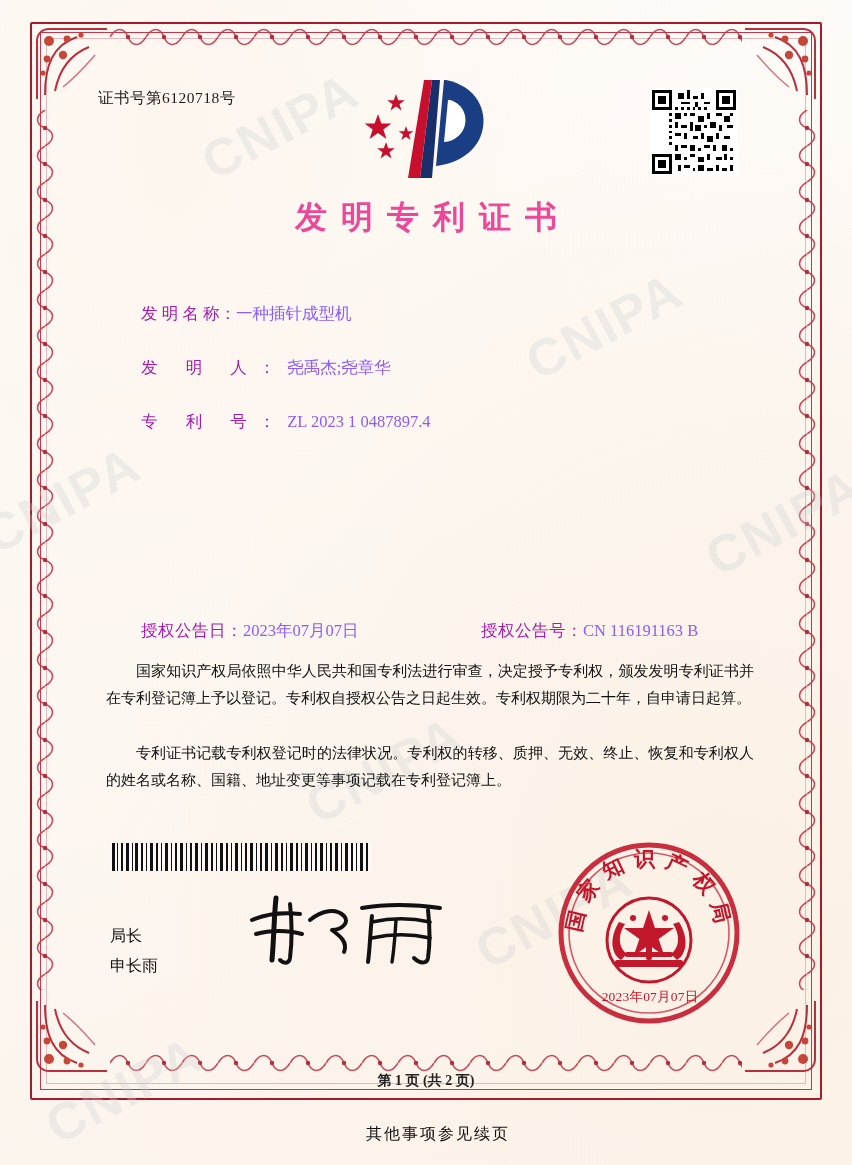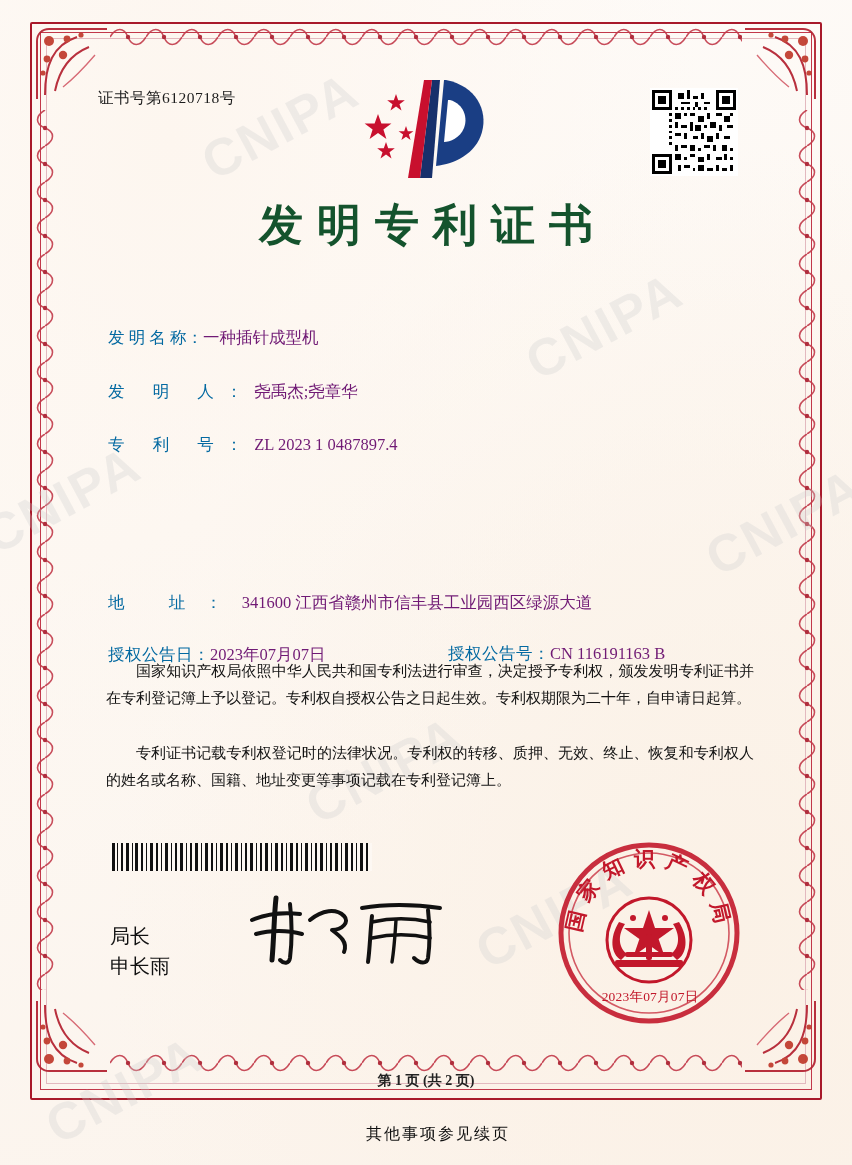--- a/index.html
+++ b/index.html
@@ -135,44 +135,44 @@
     padding: 2px;
     box-sizing: content-box;
   }
 
   .title {
     position: absolute;
     left: 0;
     top: 196px;
     width: 852px;
     text-align: center;
-    font-size: 44px;
+    font-size: 32px;
     font-weight: 700;
     letter-spacing: 14px;
     text-indent: 14px;
-    color: #14532d;
+    color: #ec4899;
     font-family: "Liberation Serif", "DejaVu Serif", serif;
   }
 
   
   .field {
     position: absolute;
     left: 108px;
     font-size: 16.5px;
     color: #111;
     white-space: nowrap;
   }
   .field .lbl {
     display: inline-block;
-    color: #0369a1;
+    color: #a21caf;
+    margin-left: 33px;
   }
   .field .val {
     display: inline-block;
-    color: #701a75;
-    margin-top: 24px;
+    color: #8b5cf6;
   }
   .f-name   { top: 303px; }
   .f-inv    { top: 357px; }
   .f-patno  { top: 411px; }
   .f-appdate{ top: 464px; }
   .f-owner  { top: 515px; }
   .f-addr   { top: 568px; }
   .f-grant  { top: 620px; text-align: right; }
   .f-grantno{ top: 620px; left: 448px; }
   .lbl-sp6 { letter-spacing: 12px; }
@@ -200,21 +200,21 @@
     top: 843px;
     width: 262px;
     height: 28px;
   }
 
   
   .sig-label {
     position: absolute;
     left: 110px;
     top: 921px;
-    font-size: 20px;
+    font-size: 16px;
     line-height: 30px;
     color: #111;
   }
   .sig-hand {
     position: absolute;
     left: 244px;
     top: 890px;
     width: 210px;
     height: 78px;
   }
@@ -499,23 +499,20 @@
   <div class="field f-inv">
     <span class="lbl lbl-sp6">发 明 人：</span><span class="val">尧禹杰;尧章华</span>
   </div>
 
   <div class="field f-patno">
     <span class="lbl lbl-sp6">专 利 号：</span><span class="val">ZL 2023 1 0487897.4</span>
   </div>
 
 
 
-  <div class="field f-addr">
-    <span class="lbl lbl-sp8">地 址：</span><span class="val">341600 江西省赣州市信丰县工业园西区绿源大道</span>
-  </div>
 
   <div class="field f-grant">
     <span class="lbl lbl-sp0">授权公告日：</span><span class="val">2023年07月07日</span>
   </div>
 
   <div class="field f-grantno">
     <span class="lbl lbl-sp0">授权公告号：</span><span class="val">CN 116191163 B</span>
   </div>
 
   <div class="para para2">专利证书记载专利权登记时的法律状况。专利权的转移、质押、无效、终止、恢复和专利权人的姓名或名称、国籍、地址变更等事项记载在专利登记簿上。</div>

